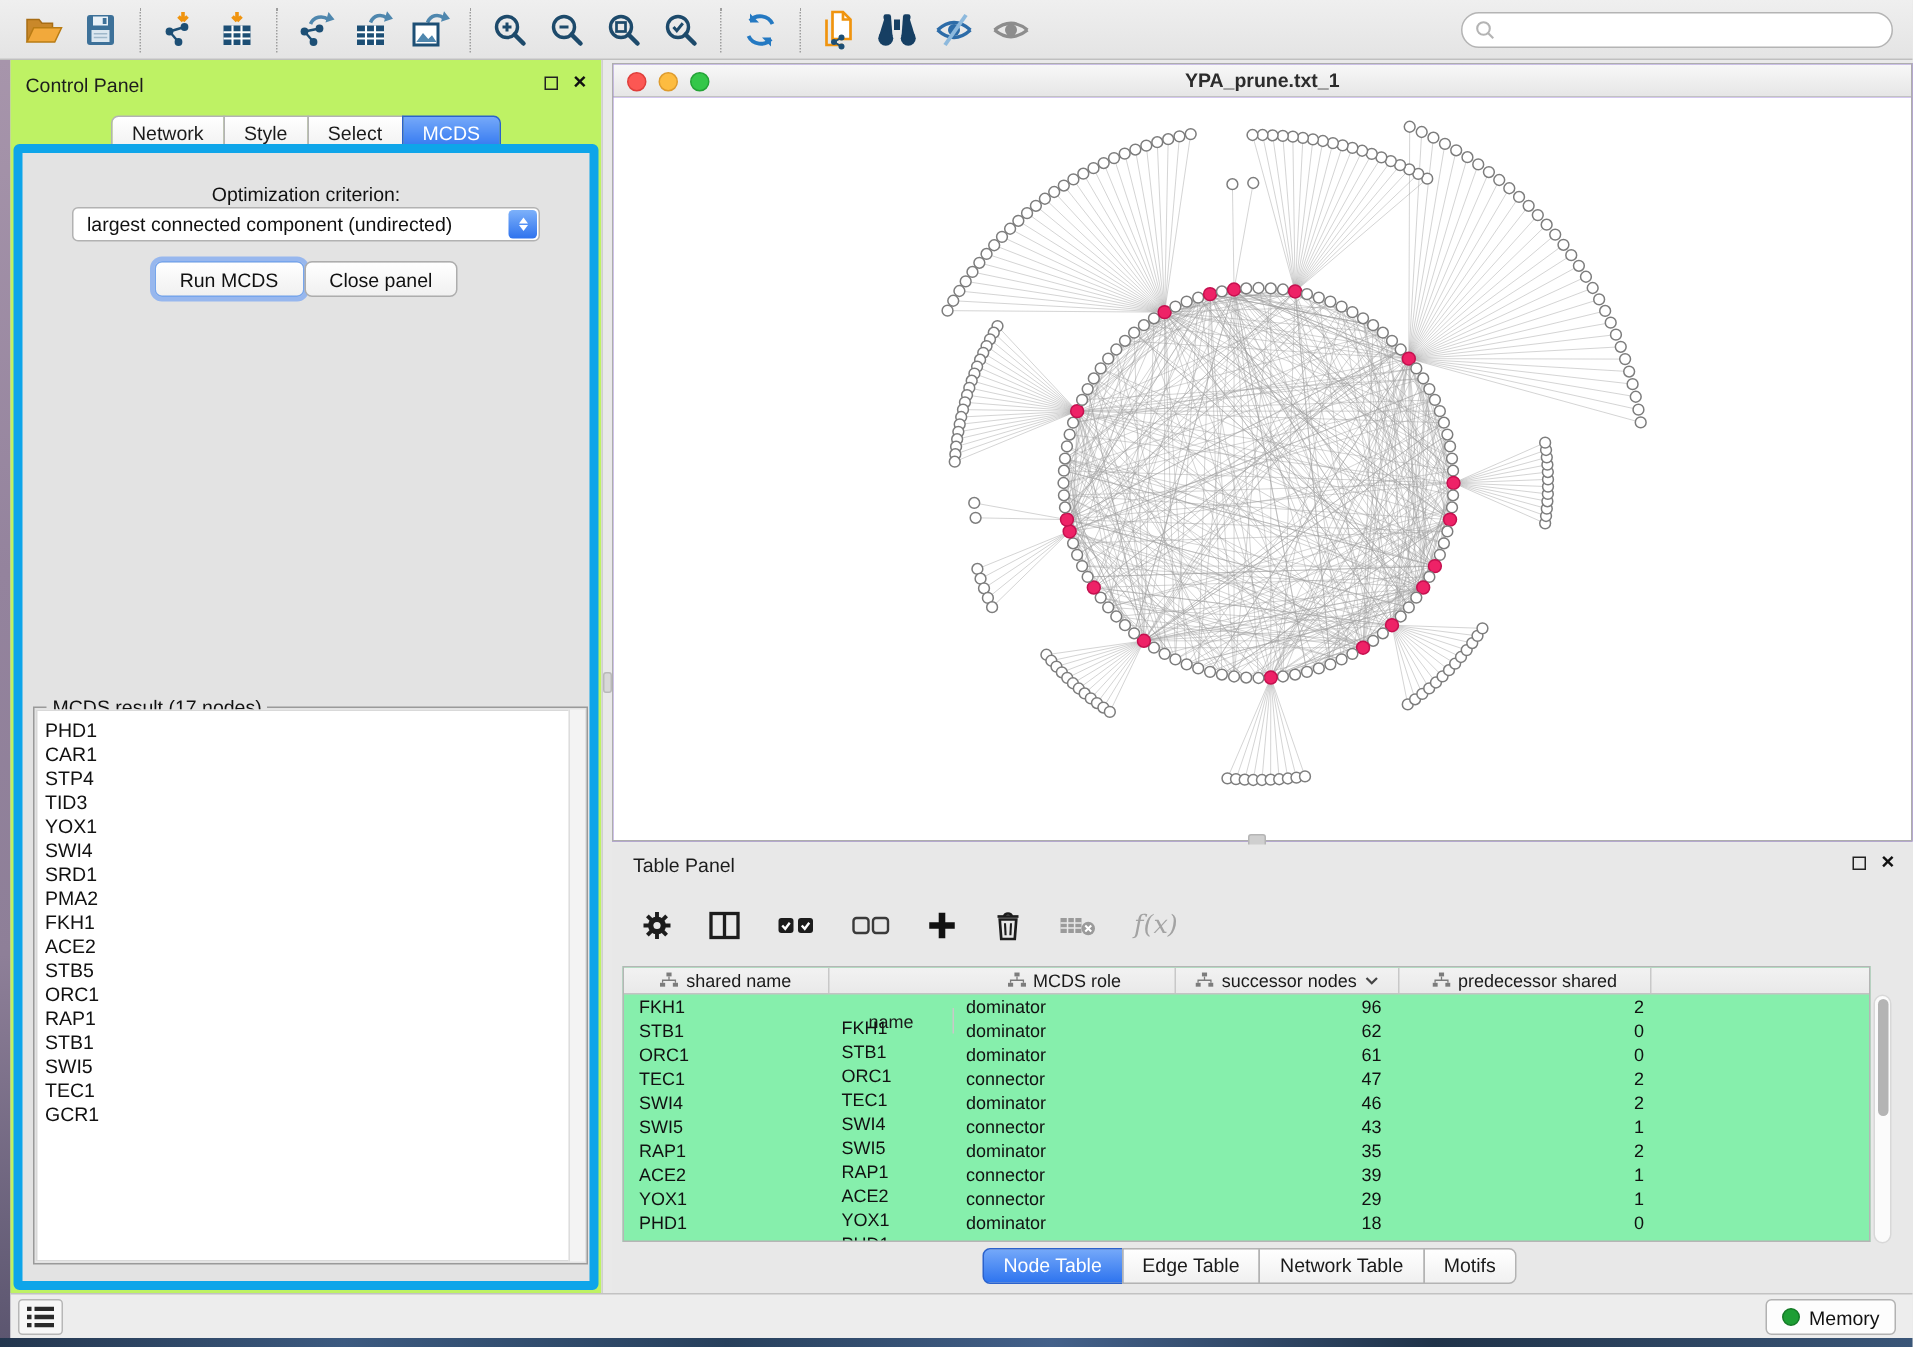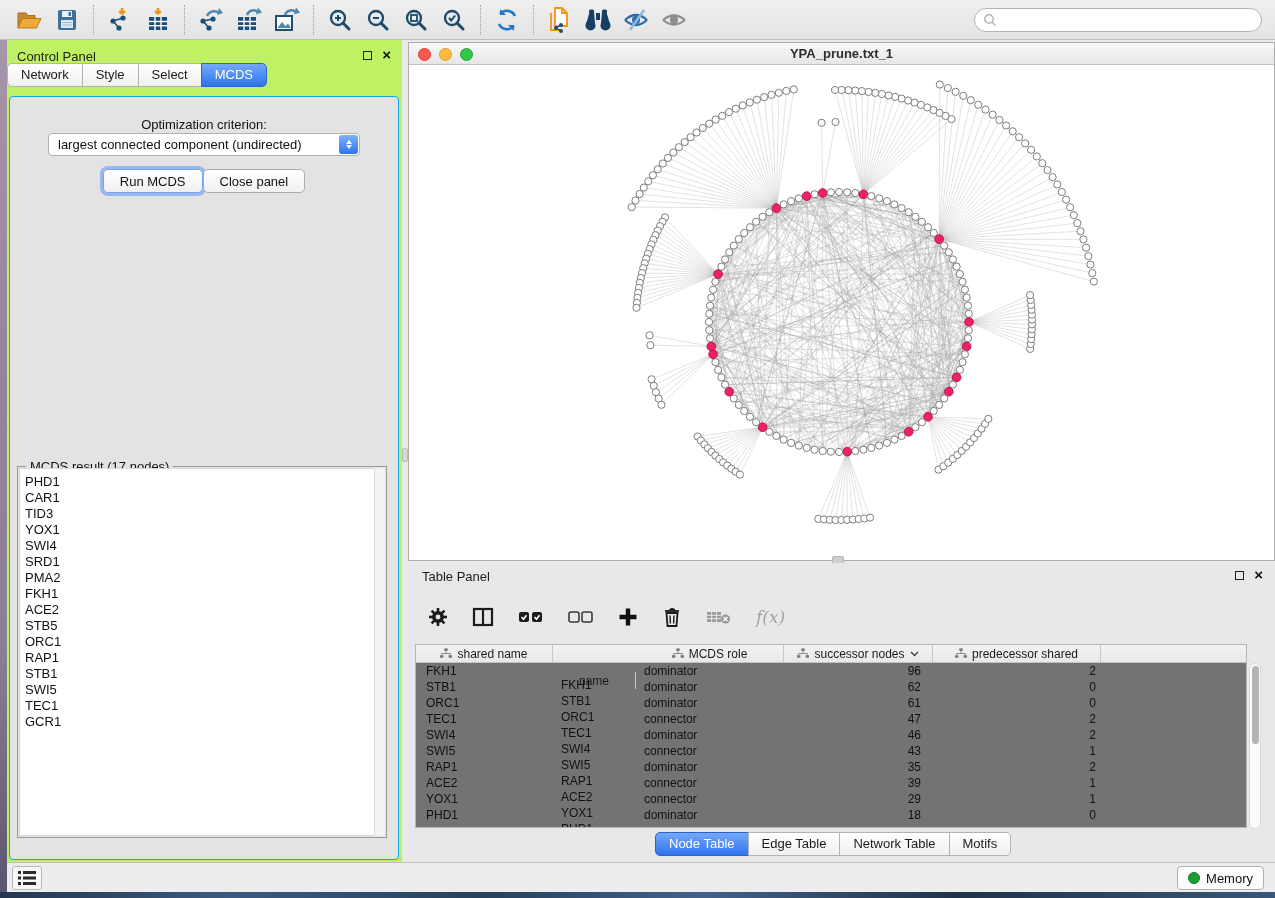--- a/index.html
+++ b/index.html
@@ -29,24 +29,24 @@
   .panel-ctrls { position:absolute; right:10px; top:10px; display:flex; gap:10px; align-items:center; }
   .float-box { width:9px; height:9px; border:1.5px solid #222; display:inline-block; }
   .close-x { font-size:15px; font-weight:bold; color:#111; line-height:10px; }
 
   .seg { display:inline-flex; }
   .seg .tab { font-size:13px; padding:3px 13px 4px 13px; background:linear-gradient(#ffffff,#f0f0f0);
     border:1px solid #b3b3b3; margin-left:-1px; color:#1a1a1a; white-space:nowrap; }
   .seg .tab:first-child { border-radius:5px 0 0 5px; margin-left:0; }
   .seg .tab:last-child { border-radius:0 5px 5px 0; }
   .seg .tab.sel { background:linear-gradient(#74a8f9,#2e74ef); border-color:#2b62cc; color:#fff; }
-  #cp-tabs { position:absolute; top:23px; width:100%; text-align:left;text-decoration:underline; }
+  #cp-tabs { position:absolute; top:37px; width:100%; text-align:center;text-decoration:underline; }
 
   #cp-inner { position:absolute; left:2px; top:56px; width:390px; height:764px;
-    background:#e3e3e3; border:1px solid #0ea5e9; border-radius:4px; }
+    background:#e3e3e3; border:6px solid #0ea5e9; border-radius:4px; }
   #opt-label { margin-top:20px; text-align:center; font-size:13px; color:#111; }
   #select-row { margin-top:1px; display:flex; justify-content:center; }
   #criterion-select { width:312px; height:23px; background:#fff; border:1px solid #b2b2b2; border-radius:4px;
     display:flex; align-items:center; font-size:13px; color:#111; padding-left:9px; position:relative; }
   #select-spinner { position:absolute; right:1px; top:1px; width:19px; height:19px; border-radius:3px;
     background:linear-gradient(#7db1fa,#2f73ee); display:flex; flex-direction:column; align-items:center; justify-content:center; gap:1px; }
   .spin-up { width:0;height:0;border-left:3.5px solid transparent;border-right:3.5px solid transparent;border-bottom:4.5px solid #fff; }
   .spin-dn { width:0;height:0;border-left:3.5px solid transparent;border-right:3.5px solid transparent;border-top:4.5px solid #fff; }
   #btn-row { margin-top:13px; display:flex; justify-content:center; gap:0; }
   .mac-btn { height:24px; padding:0 16px; font-size:13px; color:#111; background:linear-gradient(#ffffff,#f0f0f0);
@@ -75,21 +75,21 @@
 
   #h-split-handle { position:absolute; left:832px; top:556px; width:12px; height:9px; background:#cfcfcf; border:1px solid #b5b5b5; border-radius:2px; }
 
   
   #table-panel { position:absolute; left:408px; top:563px; width:867px; height:299px; background:#e8e8e8; }
   #tp-title { position:absolute; left:14px; top:6px; font-size:13px; color:#1c1c1c; }
   #tp-ctrls { position:absolute; right:12px; top:7px; display:flex; gap:10px; align-items:center; }
   #tp-toolbar { position:absolute; left:20px; top:34px; height:40px; display:flex; align-items:center; gap:24px; }
   .fx { font-family:"DejaVu Serif", serif; font-style:italic; font-size:17px; color:#a3a3a3; }
 
-  #tbl { position:absolute; left:7px; top:81px; width:832px; height:184px; background:#737373; border:1px solid #b5b5b5; overflow:hidden; }
+  #tbl { position:absolute; left:7px; top:81px; width:832px; height:184px; background:#86efac; border:1px solid #b5b5b5; overflow:hidden; }
   #tbl-head { display:flex; height:18px; background:linear-gradient(#f2f2f2,#e9e9e9); border-bottom:1px solid #c3c3c3; }
   .hcell { display:flex; align-items:center; justify-content:center; gap:5px; font-size:12px; color:#1a1a1a; border-right:1px solid #c8c8c8; height:100%; }
   .c0{width:137px;} .c1{width:83px;margin-top:27px;} .c2{width:148px;} .c3{width:149px;} .c4{width:168px;}
   .trow { display:flex; height:16px; align-items:center; }
   .tcell { font-size:12px; color:#111; height:16px; line-height:16px; white-space:nowrap; overflow:hidden; }
   .tcell.c0{ padding-left:10px; } .tcell.c1{ padding-left:8px; } .tcell.c2{ padding-left:8px; }
   .tcell.c3{ text-align:right; padding-right:12px; } .tcell.c4{ text-align:right; padding-right:5px; }
   #tbl-scroll { position:absolute; left:841px; top:100px; width:12px; height:166px; background:#fbfbfb; border:1px solid #d8d8d8; border-radius:6px; }
   #tbl-thumb { position:absolute; left:2px; top:2px; width:7px; height:78px; background:#b4b4b4; border-radius:4px; }
   #tp-tabs { position:absolute; left:247px; top:269px; }
@@ -291,20 +291,21 @@
     </div>
     <div id="btn-row">
       <button class="mac-btn focus-ring">Run MCDS</button>
       <button class="mac-btn">Close panel</button>
     </div>
     <div id="mcds-group">
       <span id="mcds-legend">MCDS result (17 nodes)</span>
       <div id="mcds-list">
           <div class="mcds-item">PHD1</div>
           <div class="mcds-item">CAR1</div>
+          <div class="mcds-item">STP4</div>
           <div class="mcds-item">TID3</div>
           <div class="mcds-item">YOX1</div>
           <div class="mcds-item">SWI4</div>
           <div class="mcds-item">SRD1</div>
           <div class="mcds-item">PMA2</div>
           <div class="mcds-item">FKH1</div>
           <div class="mcds-item">ACE2</div>
           <div class="mcds-item">STB5</div>
           <div class="mcds-item">ORC1</div>
           <div class="mcds-item">RAP1</div>

